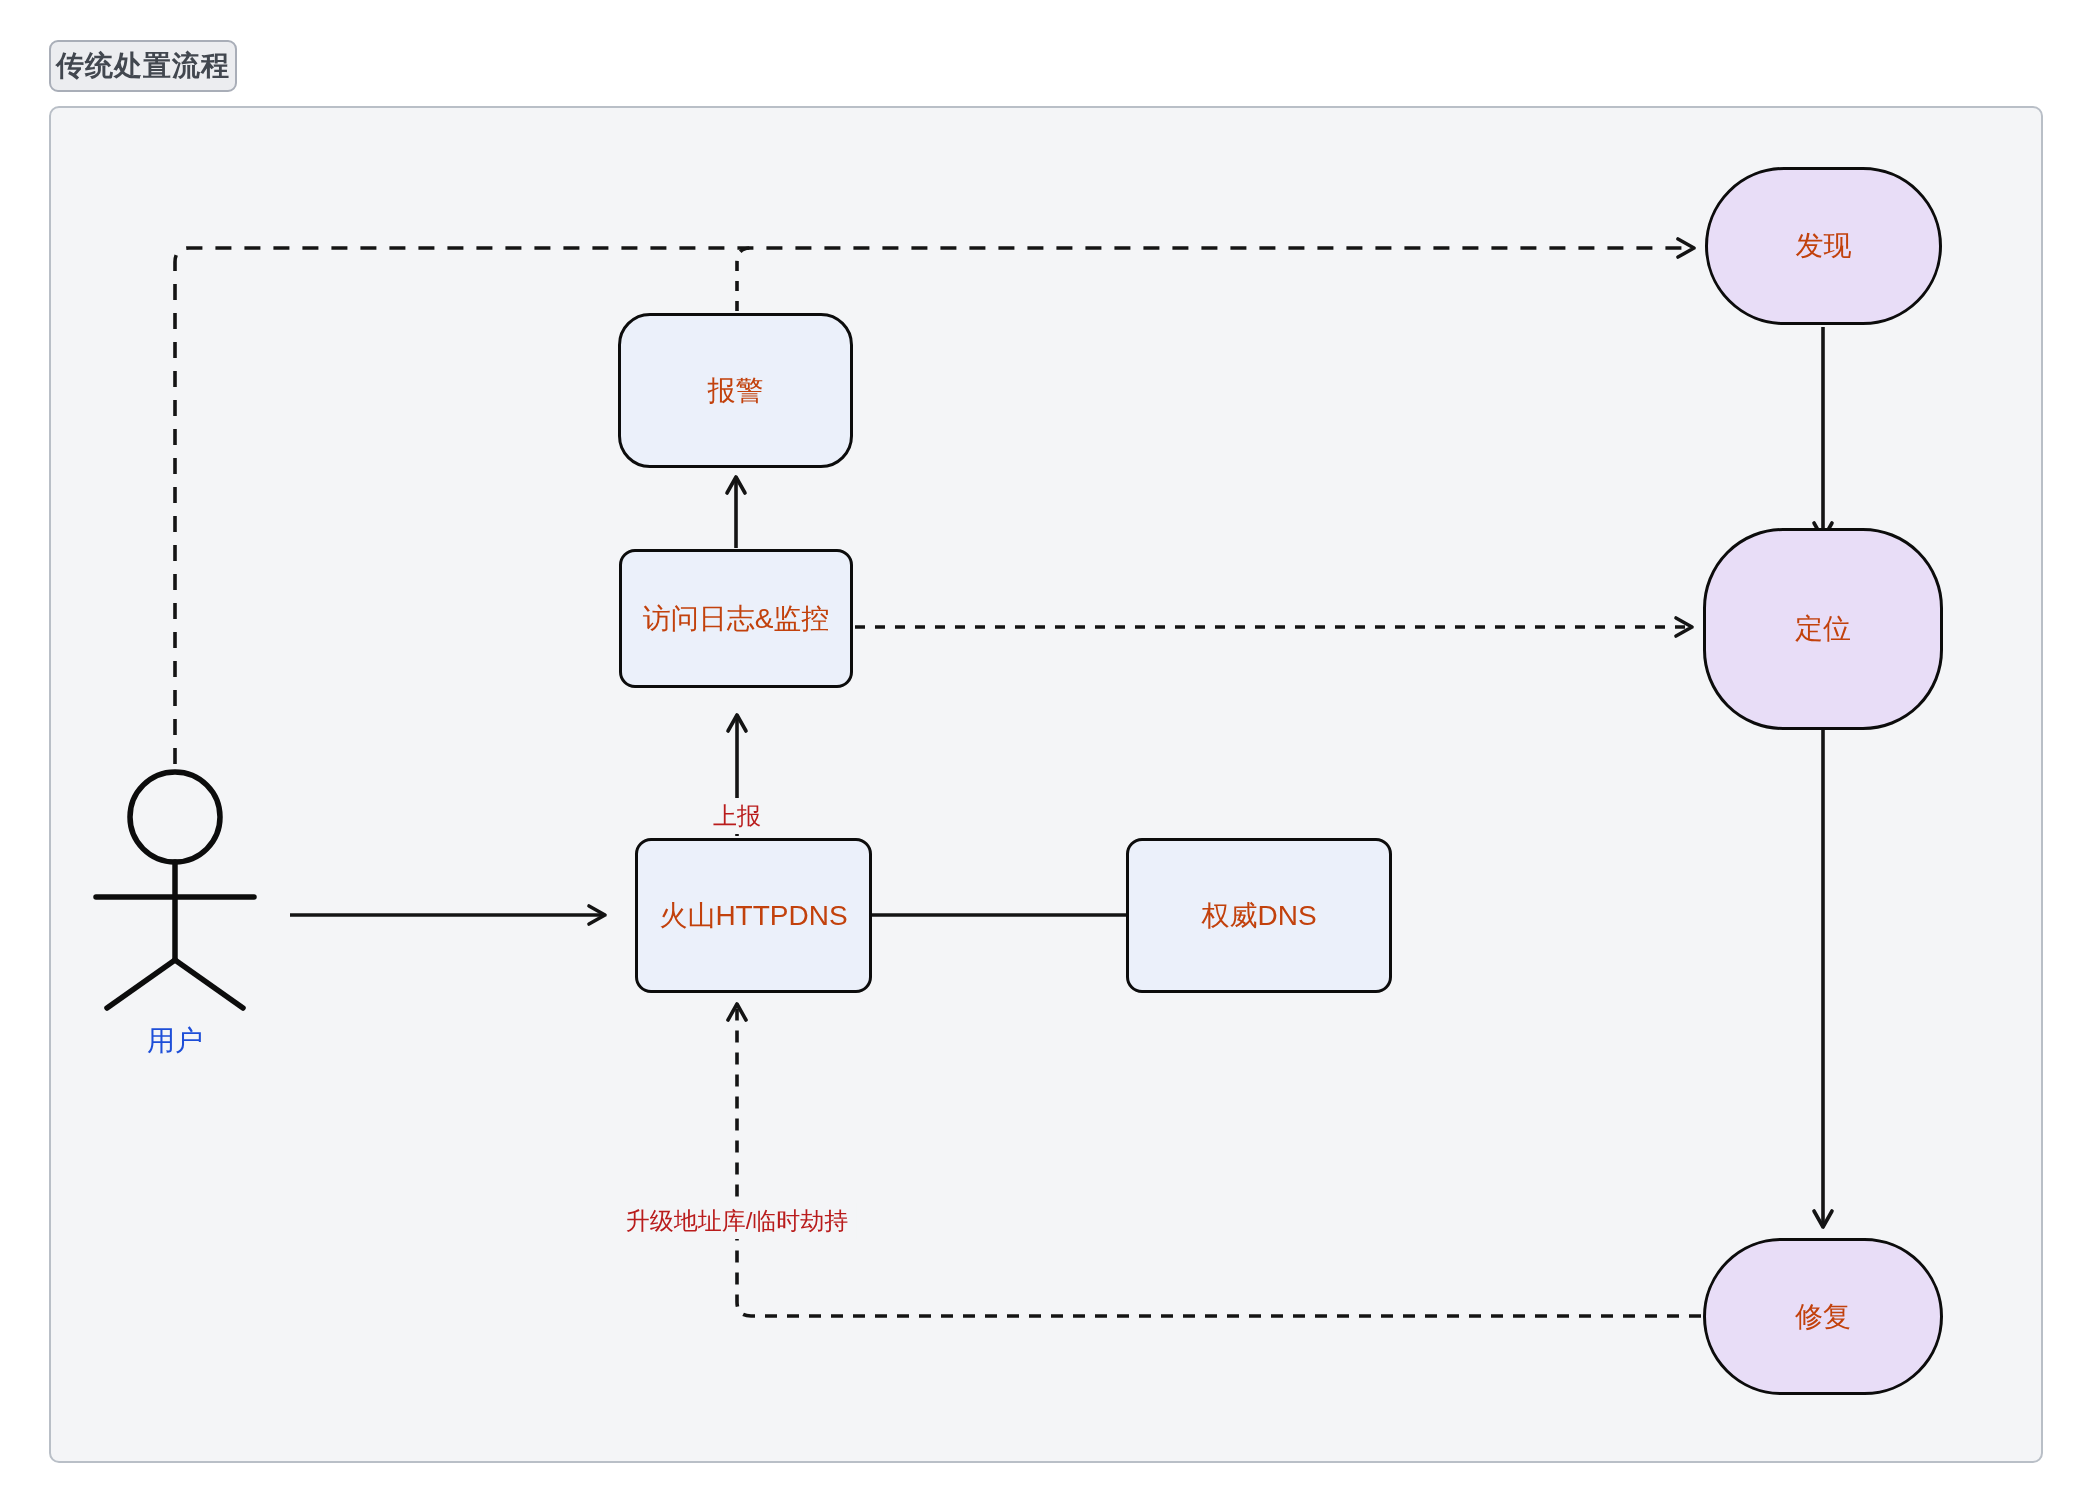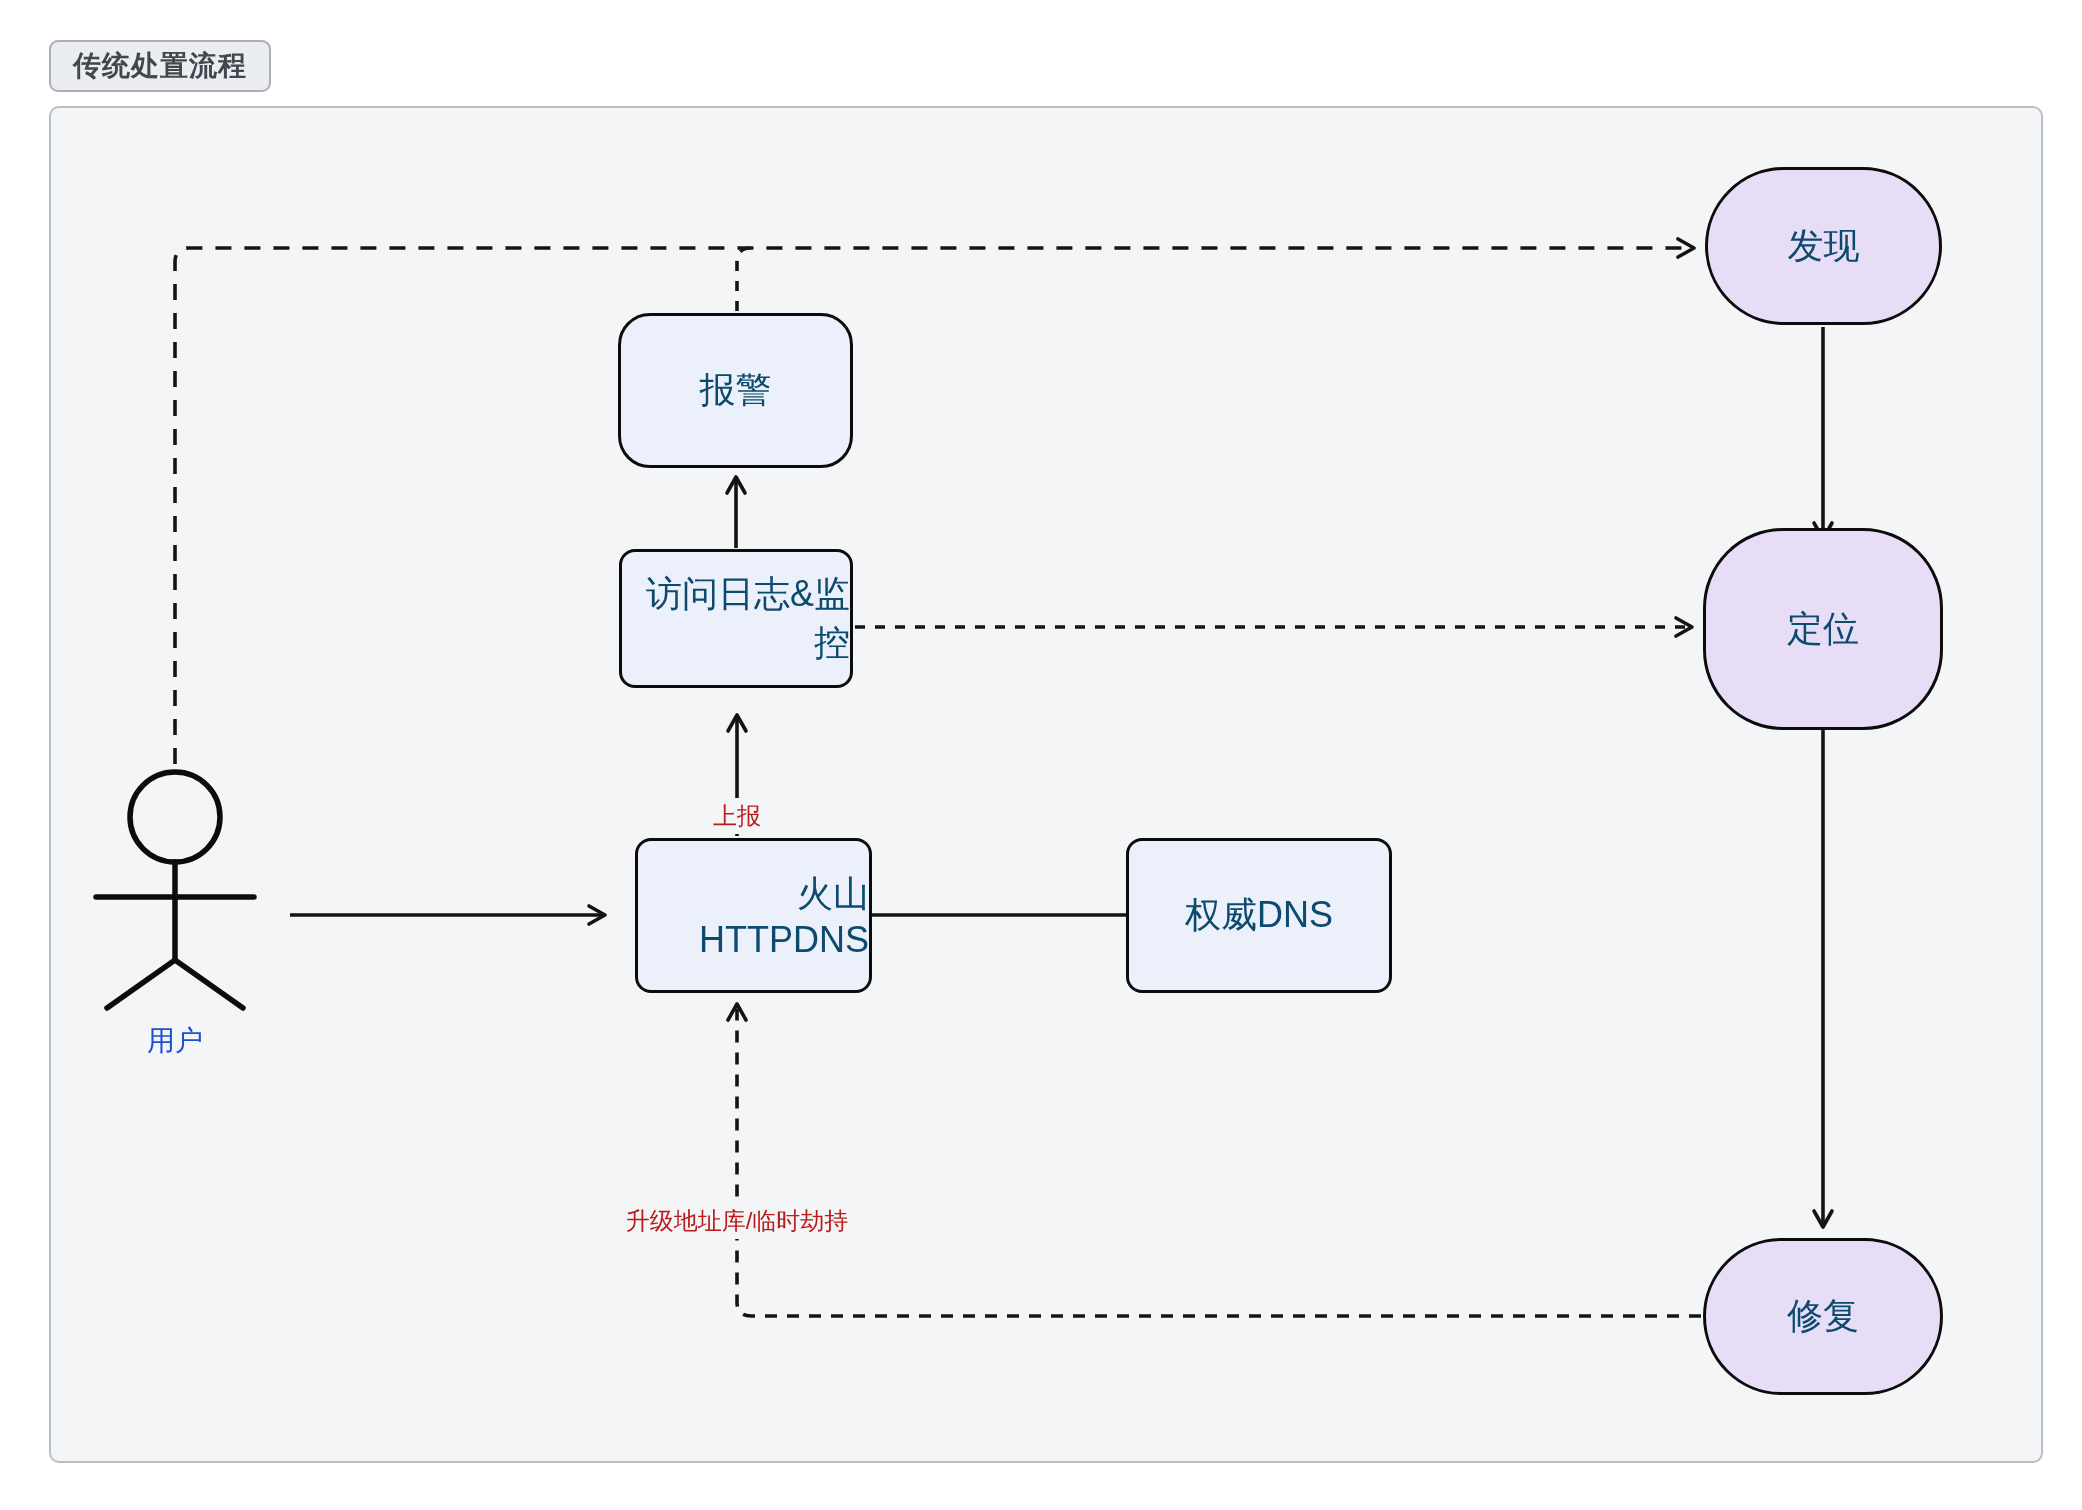--- a/index.html
+++ b/index.html
@@ -3,35 +3,35 @@
 <meta charset="utf-8">
 <style>
   html,body{margin:0;padding:0;}
   body{
     width:2082px;height:1510px;position:relative;background:#ffffff;
     font-family:"Liberation Sans","DejaVu Sans",sans-serif;
     color:#21252b;
   }
   .title-badge{
     position:absolute;left:49px;top:40px;height:52px;
-    display:flex;align-items:center;padding:0 22px;
+    display:flex;align-items:center;padding:0 5px;
     background:#ecedf0;border:2px solid #a9aeb8;border-radius:9px;
     font-size:28px;font-weight:bold;color:#42474f;letter-spacing:1px;
     box-sizing:border-box;z-index:4;
   }
   .canvas{
     position:absolute;left:49px;top:106px;width:1994px;height:1357px;
     background:#f4f5f7;border:2px solid #b9bfc7;border-radius:10px;
     box-sizing:border-box;z-index:0;
   }
   svg.edges{position:absolute;left:0;top:0;z-index:1;}
   .node{
     position:absolute;display:flex;align-items:center;justify-content:center;
     border:3.5px solid #0c0c0c;box-sizing:border-box;
-    font-size:36px;color:#0c4a6e;text-align:right;z-index:2;
+    font-size:28px;color:#c2410c;text-align:right;z-index:2;
   }
   .process{background:#ebf0fa;border-radius:16px;}
   .stage{background:#e8ddf7;border-radius:80px;}
   .edge-label{
     position:absolute;transform:translate(-50%,-50%);
     background:#f4f5f7;padding:2px 8px;font-size:24px;color:#b91c1c;
     white-space:nowrap;z-index:3;
   }
   .actor-label{
     position:absolute;transform:translate(-50%,-50%);

